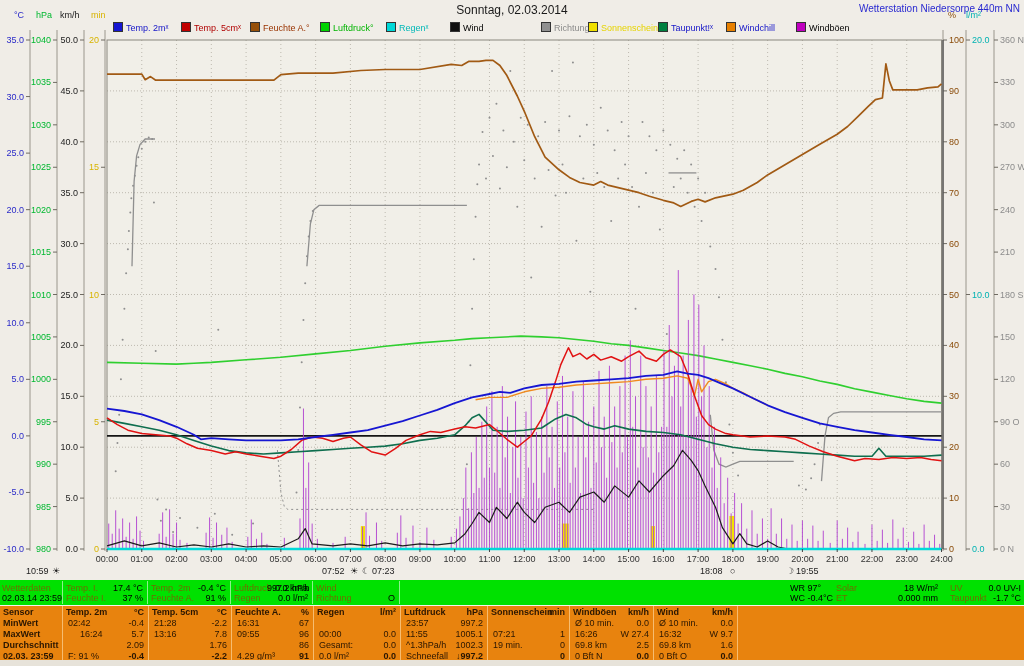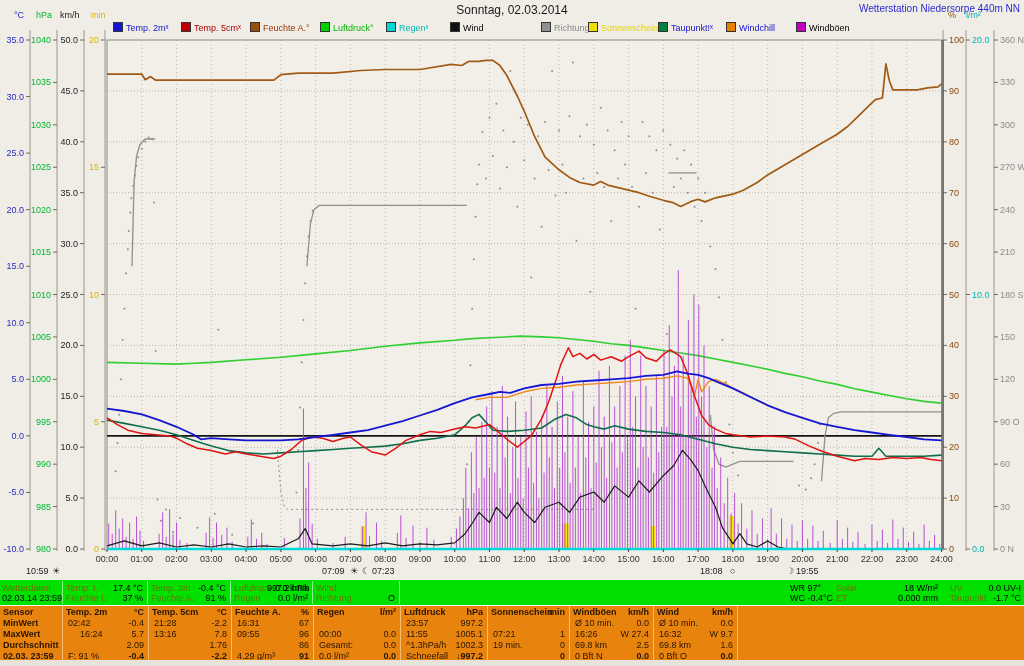--- a/index.html
+++ b/index.html
@@ -661,21 +661,21 @@
       <line x1="906.7291666666667" y1="549" x2="906.7291666666667" y2="552" stroke="#444"></line>
       <text x="906.7291666666667" y="562" fill="#333" font-size="9" text-anchor="middle">23:00</text>
       <line x1="941.5" y1="549" x2="941.5" y2="552" stroke="#444"></line>
       <text x="941.5" y="562" fill="#333" font-size="9" text-anchor="middle">24:00</text>
     </g>
   </svg>
 
 <div id="markers">
   <span style="left:26px">10:59</span>
   <span style="left:52px" class="sunglyph">☀</span>
-  <span style="left:322px">07:09</span>
+  <span style="left:322px">07:52</span>
   <span style="left:350px" class="sunglyph">☀</span>
   <span style="left:362px" class="sunglyph" style2="">☾</span>
   <span style="left:372px">07:23</span>
   <span style="left:700px">18:08</span>
   <span style="left:730px" class="sunglyph">○</span>
   <span style="left:786px" class="sunglyph">☽</span>
   <span style="left:796px">19:55</span>
 </div>
 
 <div id="greenbar">

